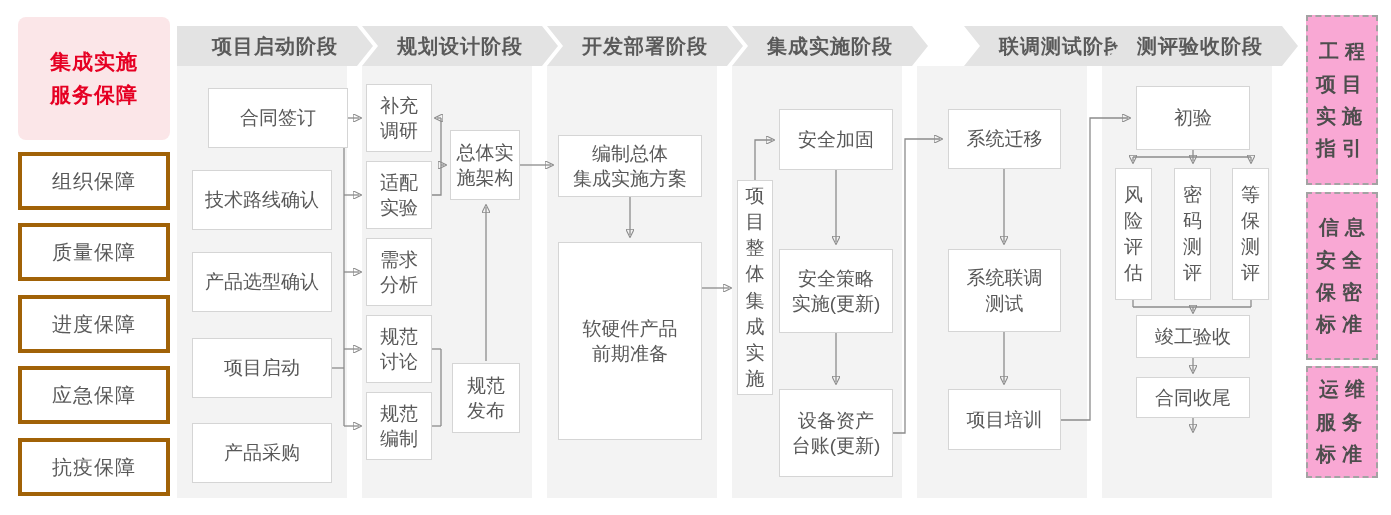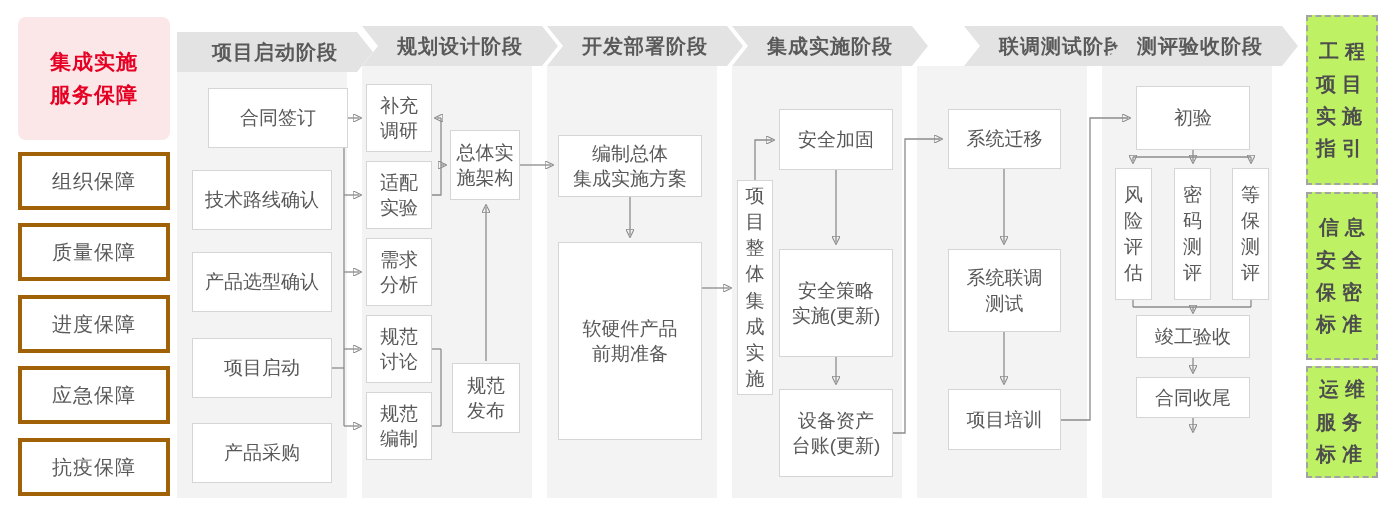--- a/index.html
+++ b/index.html
@@ -20,32 +20,32 @@
     border:4px solid #a16207;color:#595959;font-size:20px;letter-spacing:1px;
     display:flex;align-items:center;justify-content:center;box-sizing:border-box;
   }
   
   .phase-header{
     position:absolute;top:26px;height:40px;width:196px;background:#e3e3e3;
     color:#595959;font-weight:bold;font-size:20px;letter-spacing:1px;
     display:flex;align-items:center;justify-content:center;z-index:2;
     clip-path:polygon(0 0,180px 0,100% 50%,180px 100%,0 100%,16px 50%);
   }
-  .phase-header.first{clip-path:polygon(0 0,180px 0,100% 50%,180px 100%,0 100%);margin-top:6px;}
+  .phase-header.first{clip-path:polygon(0 0,180px 0,100% 50%,180px 100%,0 100%);}
   .panel{position:absolute;top:66px;height:432px;width:170px;background:#f3f3f3;z-index:1;}
   
   .box{
     position:absolute;background:#fff;border:1px solid #d5d5d5;color:#595959;
     font-size:19px;line-height:1.32;display:flex;align-items:center;justify-content:center;
     text-align:center;white-space:pre-line;box-sizing:border-box;z-index:3;
   }
   .vbox{line-height:1.38;}
   
   .std{
-    position:absolute;left:1306px;width:72px;background:#bef264;border:2px dashed #a3a3a3;
+    position:absolute;left:1306px;width:72px;background:#f9a8d4;border:2px dashed #a3a3a3;
     color:#4d4d4d;font-weight:bold;font-size:20px;line-height:1.62;letter-spacing:6px;
     display:flex;align-items:center;justify-content:center;text-align:center;
     white-space:pre-line;box-sizing:border-box;text-indent:6px;
   }
   
   .wires{position:absolute;left:0;top:0;z-index:2;}
   .wires path{fill:none;stroke:#8c8c8c;stroke-width:1.3;}
 </style>
 </head>
 <body>
@@ -147,21 +147,21 @@
 
   <div class="box vbox" style="left:737px;top:180px;width:36px;height:215px">项
 目
 整
 体
 集
 成
 实
 施</div>
   <div class="box" style="left:779px;top:109px;width:114px;height:61px">安全加固</div>
-  <div class="box" style="left:779px;top:249px;width:114px;height:108px">安全策略
+  <div class="box" style="left:779px;top:249px;width:114px;height:84px">安全策略
 实施(更新)</div>
   <div class="box" style="left:779px;top:389px;width:114px;height:88px">设备资产
 台账(更新)</div>
 
   <div class="box" style="left:948px;top:109px;width:113px;height:60px">系统迁移</div>
   <div class="box" style="left:948px;top:249px;width:113px;height:83px">系统联调
 测试</div>
   <div class="box" style="left:948px;top:389px;width:113px;height:61px">项目培训</div>
 
   <div class="box" style="left:1136px;top:86px;width:114px;height:64px">初验</div>

